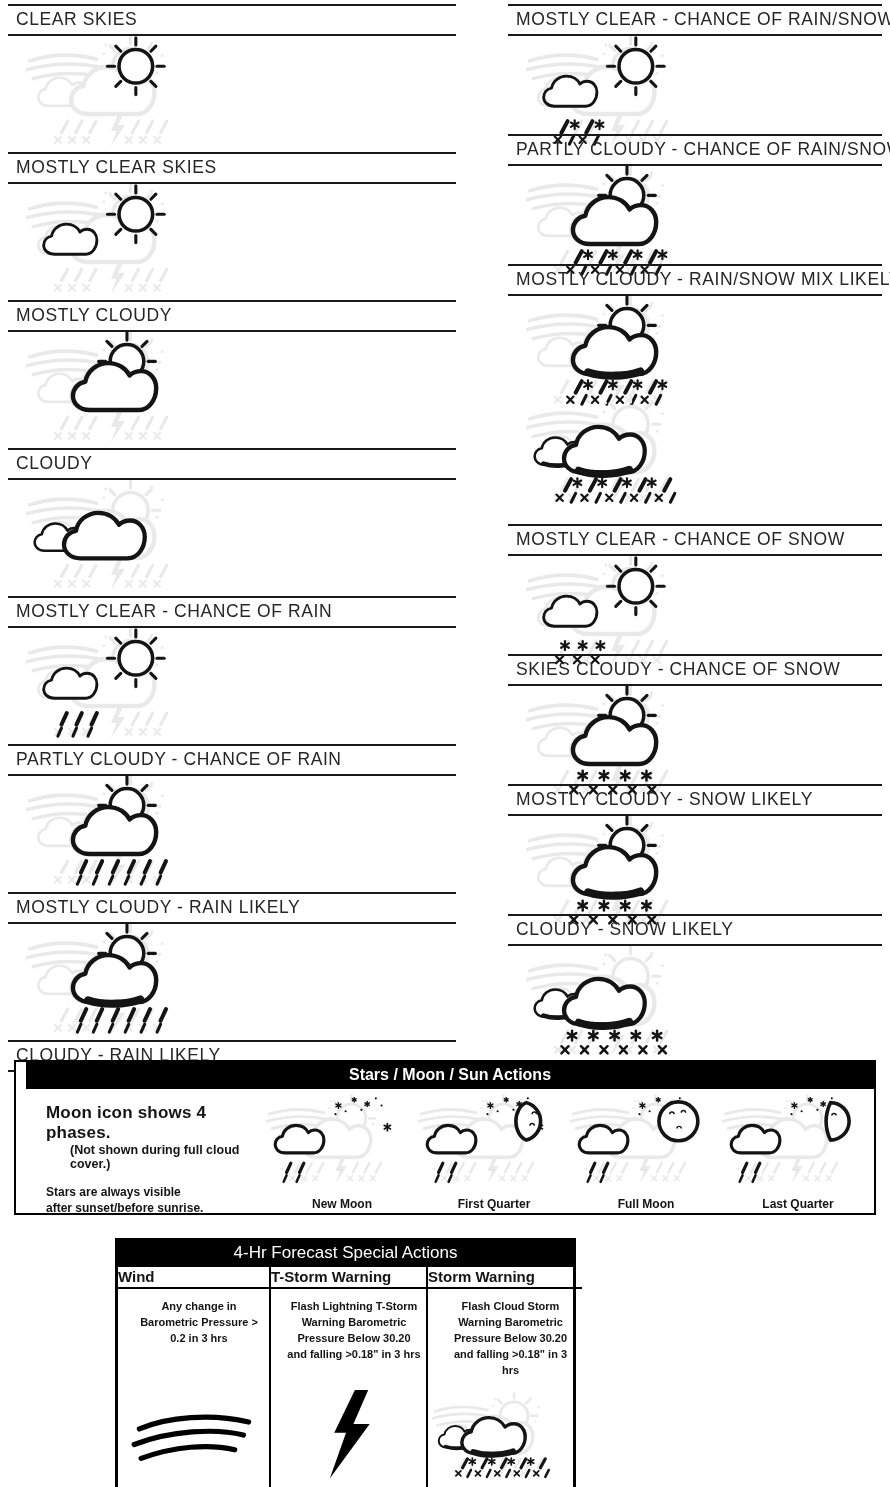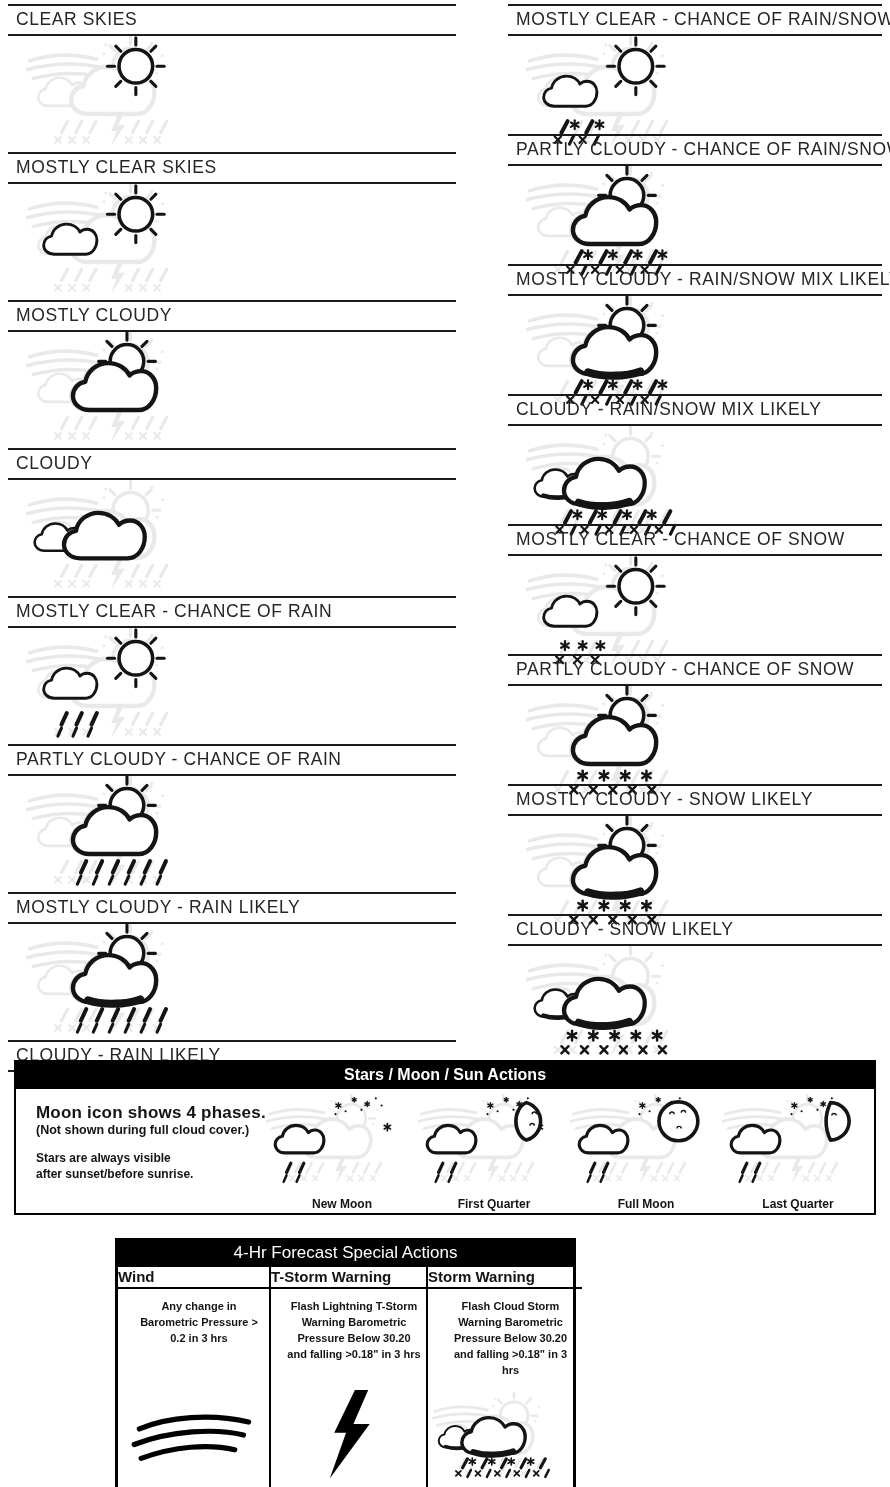--- a/index.html
+++ b/index.html
@@ -25,31 +25,31 @@
     white-space: nowrap;
     color: #262626;
   }
   .cell-icon { padding-left: 18px; }
   .cell-icon svg { display: block; }
 
   
   .moon-box {
     position: absolute; left: 14px; top: 1060px;
     width: 862px; height: 155px;
-    border: 2px solid #000; background: #fff;
+    border: 2px solid #000; background: #fff; padding-left: 10px;
   }
   .moon-header {
     background: #000; color: #fff;
     font-weight: bold; font-size: 16px;
     text-align: center; padding: 4px 0 5px 0;
   }
   .moon-body { display: flex; height: 122px; }
   .moon-text { width: 252px; padding: 14px 0 0 20px; }
   .moon-line1 { font-weight: bold; font-size: 17px; letter-spacing: 0.2px; }
-  .moon-line2 { font-weight: bold; font-size: 12.5px; margin-bottom: 14px; }
+  .moon-line2 { font-weight: bold; font-size: 12.5px; margin-bottom: 14px; margin-left: 24px; }
   .moon-line3, .moon-line4 { font-weight: bold; font-size: 12px; line-height: 1.3; }
   .phase { width: 152px; display: flex; flex-direction: column; align-items: center; }
   .phase-icon svg { display: block; margin-top: 5px; }
   .phase-label { font-weight: bold; font-size: 12px; margin-top: 13px; }
 
   
   .actions {
     position: absolute; left: 115px; top: 1238px;
     width: 461px; border: 3px solid #000; background: #fff;
   }
@@ -803,21 +803,20 @@
             <line x1="130.4" y1="120.6" x2="137.6" y2="113.4" stroke="#141414" stroke-width="2.4" stroke-linecap="round"></line>
             <line x1="68" y1="112" x2="63" y2="122" stroke="#141414" stroke-width="3.5" stroke-linecap="round"></line>
             <line x1="96" y1="112" x2="91" y2="122" stroke="#141414" stroke-width="3.5" stroke-linecap="round"></line>
             <line x1="124" y1="112" x2="119" y2="122" stroke="#141414" stroke-width="3.5" stroke-linecap="round"></line>
             <line x1="152" y1="112" x2="147" y2="122" stroke="#141414" stroke-width="3.5" stroke-linecap="round"></line>
           </svg>
         </div>
   </div>
 
   <div class="cell">
-    <div class="cell-title">CLOUDY - RAIN/SNOW MIX LIKELY</div>
     <div class="cell-icon">
           <svg width="186" height="111" viewBox="0 0 210 125" xmlns="http://www.w3.org/2000/svg">
             <path d="M4,28 C28,20 56,20 80,26" fill="none" stroke="#e9e9e9" stroke-width="4" stroke-linecap="round"></path>
             <path d="M0,38 C30,30 62,30 88,36" fill="none" stroke="#e9e9e9" stroke-width="4" stroke-linecap="round"></path>
             <path d="M8,48 C34,41 62,41 84,46" fill="none" stroke="#e9e9e9" stroke-width="4" stroke-linecap="round"></path>
             <circle cx="118" cy="34" r="20" stroke="#e9e9e9" stroke-width="4" fill="#fff"></circle>
             <line x1="143" y1="34" x2="151" y2="34" stroke="#e9e9e9" stroke-width="3.5" stroke-linecap="round"></line>
             <line x1="135.6776695296637" y1="51.67766952966369" x2="141.33452377915606" y2="57.334523779156065" stroke="#e9e9e9" stroke-width="3.5" stroke-linecap="round"></line>
             <line x1="118" y1="59" x2="118" y2="67" stroke="#e9e9e9" stroke-width="3.5" stroke-linecap="round"></line>
             <line x1="100.32233047033631" y1="51.67766952966369" x2="94.66547622084394" y2="57.33452377915607" stroke="#e9e9e9" stroke-width="3.5" stroke-linecap="round"></line>
@@ -958,21 +957,21 @@
             <line x1="34" y1="121" x2="42" y2="113" stroke="#141414" stroke-width="2.5" stroke-linecap="round"></line>
             <line x1="54" y1="113" x2="62" y2="121" stroke="#141414" stroke-width="2.5" stroke-linecap="round"></line>
             <line x1="54" y1="121" x2="62" y2="113" stroke="#141414" stroke-width="2.5" stroke-linecap="round"></line>
             <line x1="74" y1="113" x2="82" y2="121" stroke="#141414" stroke-width="2.5" stroke-linecap="round"></line>
             <line x1="74" y1="121" x2="82" y2="113" stroke="#141414" stroke-width="2.5" stroke-linecap="round"></line>
           </svg>
         </div>
   </div>
 
   <div class="cell">
-    <div class="cell-title">PARTLY CLOUDY - CHANCE OF SNOW</div>
+    <div class="cell-title">SKIES CLOUDY - CHANCE OF SNOW</div>
     <div class="cell-icon">
           <svg width="186" height="111" viewBox="0 0 210 125" xmlns="http://www.w3.org/2000/svg">
             <path d="M4,28 C28,20 56,20 80,26" fill="none" stroke="#e9e9e9" stroke-width="4" stroke-linecap="round"></path>
             <path d="M0,38 C30,30 62,30 88,36" fill="none" stroke="#e9e9e9" stroke-width="4" stroke-linecap="round"></path>
             <path d="M8,48 C34,41 62,41 84,46" fill="none" stroke="#e9e9e9" stroke-width="4" stroke-linecap="round"></path>
             <circle cx="118" cy="34" r="20" stroke="#e9e9e9" stroke-width="4" fill="#fff"></circle>
             <line x1="143" y1="34" x2="151" y2="34" stroke="#e9e9e9" stroke-width="3.5" stroke-linecap="round"></line>
             <line x1="135.6776695296637" y1="51.67766952966369" x2="141.33452377915606" y2="57.334523779156065" stroke="#e9e9e9" stroke-width="3.5" stroke-linecap="round"></line>
             <line x1="118" y1="59" x2="118" y2="67" stroke="#e9e9e9" stroke-width="3.5" stroke-linecap="round"></line>
             <line x1="100.32233047033631" y1="51.67766952966369" x2="94.66547622084394" y2="57.33452377915607" stroke="#e9e9e9" stroke-width="3.5" stroke-linecap="round"></line>

